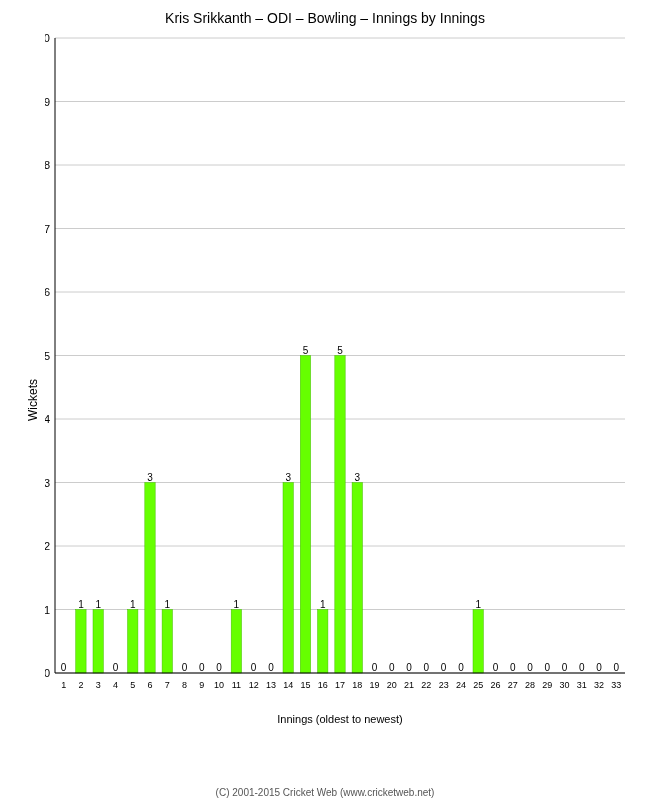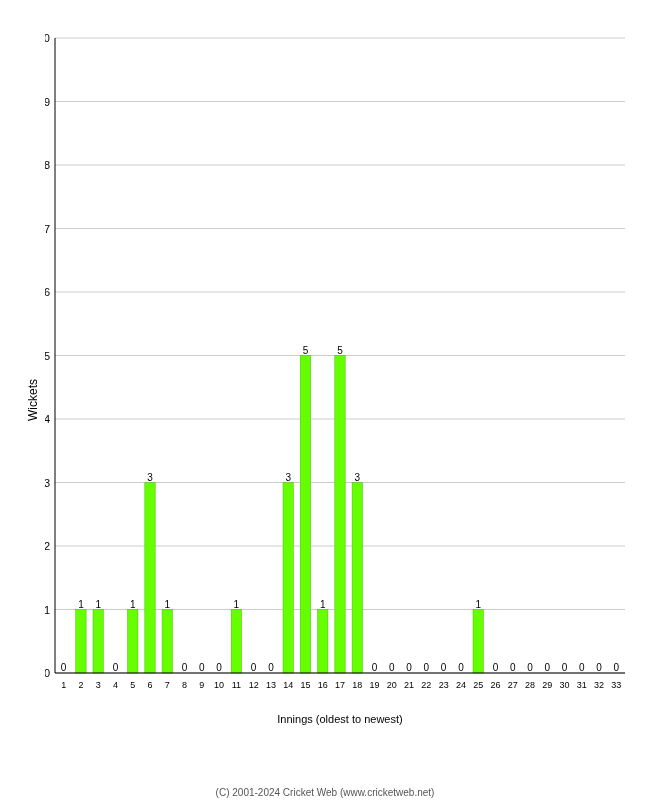--- a/index.html
+++ b/index.html
@@ -29,20 +29,21 @@
       transform: translateX(-50%);
       font-size: 10px;
       color: #555;
       white-space: nowrap;
     }
   </style>
 </head>
 <body>
 
 <div class="chart-container">
+  <div class="chart-title">Kris Srikkanth – ODI – Bowling – Innings by Innings</div>
 
   <div style="position:absolute; left:12px; top:50%; transform:translateY(-50%) rotate(-90deg); font-size:12px; white-space:nowrap;">Wickets</div>
 
   <svg id="main-chart" style="position:absolute; top:28px; left:45px; width:590px; height:700px;">
   <line x1="10" y1="645" x2="580" y2="645" stroke="#cccccc" stroke-width="1"></line>
       <text x="5" y="649" text-anchor="end" font-size="11" fill="#000">0</text>
       <line x1="10" y1="581.5" x2="580" y2="581.5" stroke="#cccccc" stroke-width="1"></line>
       <text x="5" y="585.5" text-anchor="end" font-size="11" fill="#000">1</text>
       <line x1="10" y1="518" x2="580" y2="518" stroke="#cccccc" stroke-width="1"></line>
       <text x="5" y="522" text-anchor="end" font-size="11" fill="#000">2</text>
@@ -138,14 +139,14 @@
       <text x="536.8181818181819" y="660" text-anchor="middle" font-size="9" fill="#000" transform="rotate(0, 536.8181818181819, 660)">31</text>
       <text x="554.0909090909091" y="643" text-anchor="middle" font-size="10" fill="#000">0</text>
       <text x="554.0909090909091" y="660" text-anchor="middle" font-size="9" fill="#000" transform="rotate(0, 554.0909090909091, 660)">32</text>
       <text x="571.3636363636364" y="643" text-anchor="middle" font-size="10" fill="#000">0</text>
       <text x="571.3636363636364" y="660" text-anchor="middle" font-size="9" fill="#000" transform="rotate(0, 571.3636363636364, 660)">33</text>
       <line x1="10" y1="645" x2="580" y2="645" stroke="#000" stroke-width="1"></line>
       <line x1="10" y1="10" x2="10" y2="645" stroke="#000" stroke-width="1"></line>
       <text x="295" y="695" text-anchor="middle" font-size="11" fill="#000">Innings (oldest to newest)</text>
     </svg>
 
-  <div class="copyright">(C) 2001-2024 Cricket Web (www.cricketweb.net)</div>
+  <div class="copyright">(C) 2001-2015 Cricket Web (www.cricketweb.net)</div>
 </div>
 
 </body></html>

